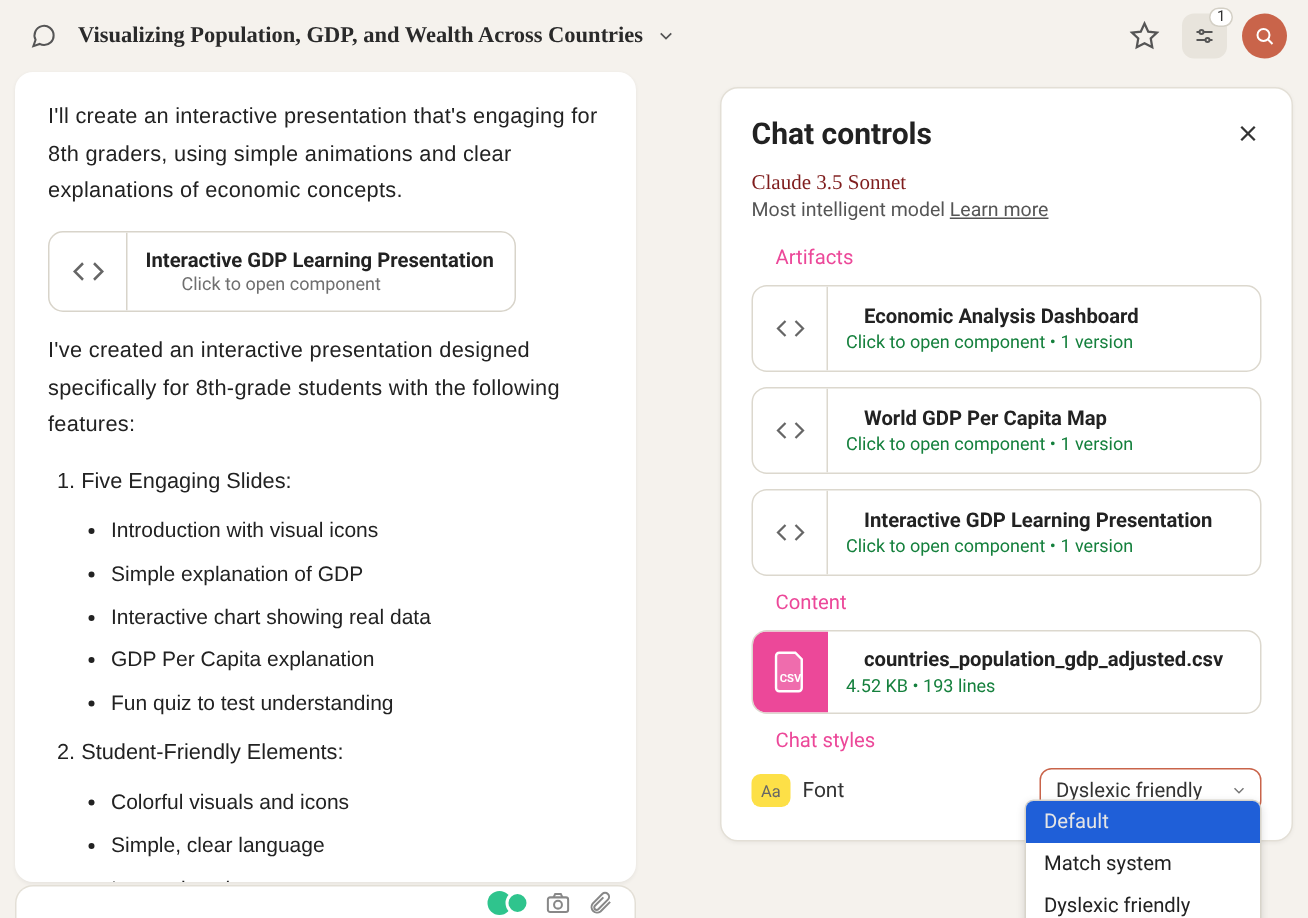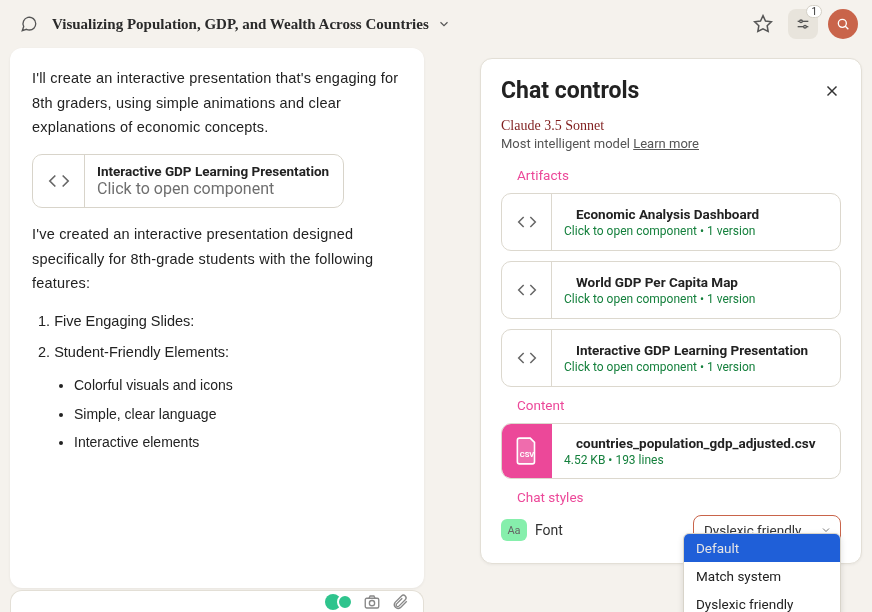--- a/index.html
+++ b/index.html
@@ -35,52 +35,52 @@
 .artifact-chip {
   display: flex; align-items: center; border: 1px solid #d8d4ca;
   border-radius: 10px; margin: 14px 0; overflow: hidden; width: fit-content;
 }
 .artifact-chip .icon-box {
   width: 52px; height: 52px; display: flex; align-items: center; justify-content: center;
   border-right: 1px solid #d8d4ca;
 }
 .artifact-chip .chip-body { padding: 6px 14px 6px 12px; }
 .artifact-chip .chip-title { font-weight: 700; font-size: 13.5px; color: #222; }
-.artifact-chip .chip-sub { font-size: 16px; color: #6f6f6f; }
+.artifact-chip .chip-sub { font-size: 12px; color: #6f6f6f; margin-left: 24px; }
 ol.features { margin: 12px 0 0 6px; list-style-position: inside; }
 ol.features > li { font-size: 14.5px; line-height: 1.9; color: #222; margin-top: 4px; font-family: "Trebuchet MS", Verdana, sans-serif; }
 ul.bullets { list-style: disc; margin: 4px 0 6px 36px; }
 ul.bullets > li { font-size: 14px; line-height: 2.05; color: #222; font-family: "Trebuchet MS", Verdana, sans-serif; }
 
 .controls-panel {
   position: absolute; right: 10px; top: 10px; width: 382px;
   background: #fff; border: 1px solid #e3dfd6; border-radius: 12px;
   padding: 18px 20px; box-shadow: 0 1px 3px rgba(0,0,0,0.05);
 }
 .controls-header { display: flex; justify-content: space-between; align-items: center; margin-bottom: 14px; }
-.controls-title { font-weight: 700; font-size: 23px; color: #222; }
+.controls-title { font-weight: 700; font-size: 20px; color: #222; }
 .model-line { font-family: Georgia, serif; font-size: 14px; color: #7f1d1d; margin-bottom: 2px; }
 .model-sub { font-size: 13px; color: #555; margin-bottom: 16px; }
 .model-sub a { color: #555; text-decoration: underline; cursor: pointer; }
 .section-label { font-weight: 400; font-size: 13.5px; color: #ec4899; margin: 8px 16px 10px; }
 .art-card {
   display: flex; align-items: center; border: 1px solid #dcd8ce;
   border-radius: 10px; margin-bottom: 10px; overflow: hidden; cursor: pointer;
 }
 .art-card .icon-box {
   width: 50px; height: 56px; display: flex; align-items: center; justify-content: center;
   border-right: 1px solid #dcd8ce;
 }
 .art-card .card-body { padding: 8px 12px; }
 .art-card .card-title { font-weight: 700; font-size: 13.5px; color: #222; margin-left: 12px; }
 .art-card .card-sub { font-size: 12px; color: #15803d; margin-top: 2px; }
 .file-card .icon-box { background: #ec4899; border: none; width: 50px; height: 54px; border-radius: 8px 0 0 8px; }
 .font-row { display: flex; align-items: center; justify-content: space-between; margin-top: 6px; }
 .font-left { display: flex; align-items: center; gap: 8px; }
-.aa-chip { background: #86efac; border-radius: 6px; width: 26px; height: 22px; display: flex; align-items: center; justify-content: center; font-size: 11px; color: #666; }
+.aa-chip { background: #fde047; border-radius: 6px; width: 26px; height: 22px; display: flex; align-items: center; justify-content: center; font-size: 11px; color: #666; }
 .font-label { font-size: 14px; color: #333; }
 .font-select {
   border: 1.5px solid #c9644a; border-radius: 8px; padding: 6px 28px 6px 10px;
   font-size: 13.5px; color: #333; position: relative; width: 148px; cursor: pointer;
 }
 .font-select .chev { position: absolute; right: 8px; top: 50%; transform: translateY(-50%); color: #777; }
 .dropdown {
   position: absolute; width: 158px; right: 20px; top: 474px;
   background: #fff; border: 1px solid #d8d4ca; border-radius: 6px; overflow: hidden;
   box-shadow: 0 2px 6px rgba(0,0,0,0.12);
@@ -157,20 +157,27 @@
         <div class="chip-title">Interactive GDP Learning Presentation</div>
         <div class="chip-sub">Click to open component</div>
       </div>
     </div>
 
     <p class="chat-text">I've created an interactive presentation designed specifically for 8th-grade students with the following features:</p>
 
     <ol class="features">
       <li>
         <span>Five Engaging Slides:</span>
+        <ul class="bullets">
+          <li>Introduction with visual icons</li>
+          <li>Simple explanation of GDP</li>
+          <li>Interactive chart showing real data</li>
+          <li>GDP Per Capita explanation</li>
+          <li>Fun quiz to test understanding</li>
+        </ul>
       </li>
       <li>
         <span>Student-Friendly Elements:</span>
         <ul class="bullets">
           <li>Colorful visuals and icons</li>
           <li>Simple, clear language</li>
           <li>Interactive elements</li>
         </ul>
       </li>
     </ol>

